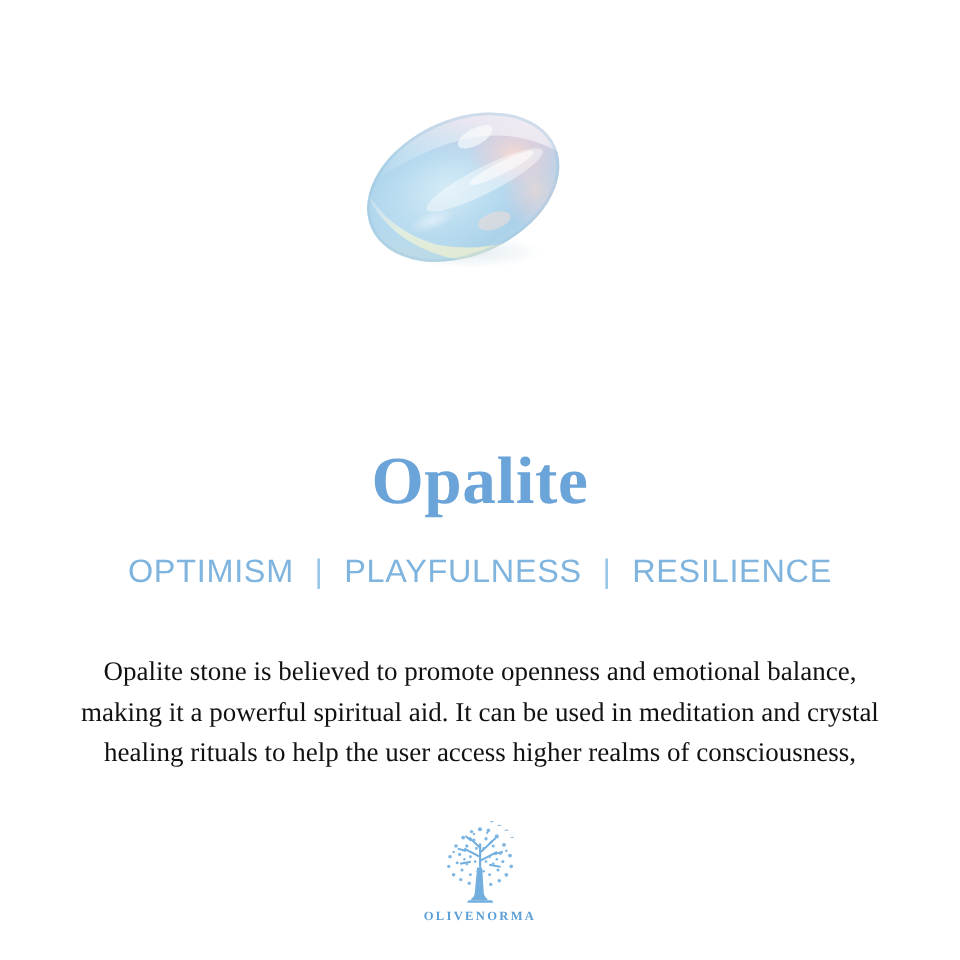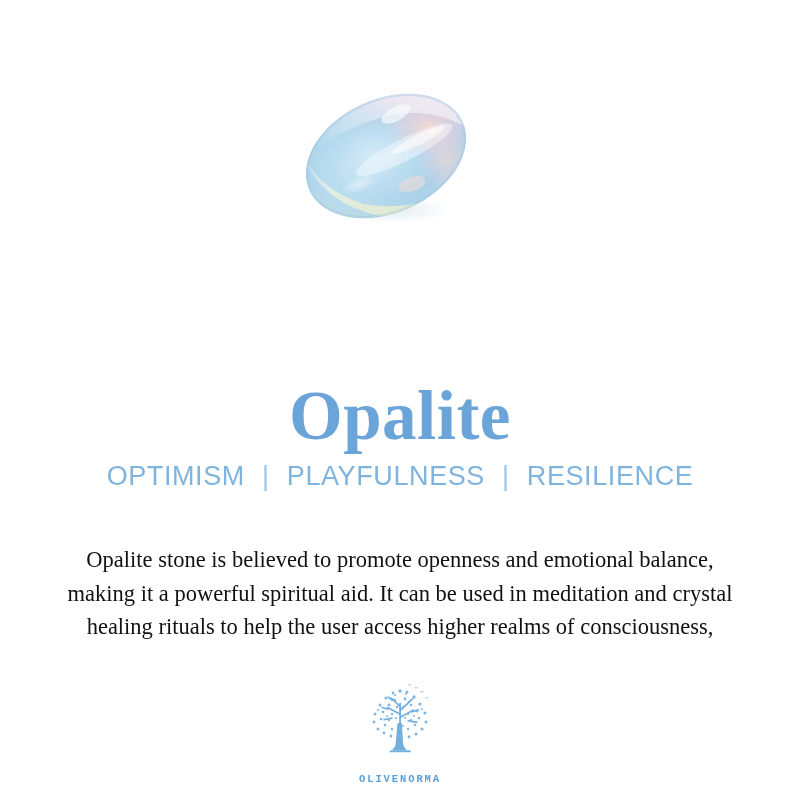--- a/index.html
+++ b/index.html
@@ -34,21 +34,21 @@
   .stone svg { display: block; width: 100%; height: 100%; overflow: visible; }
 
   
   .title {
     position: absolute;
     left: 0;
     top: 334px;
     width: 800px;
     text-align: center;
     font-family: "Liberation Serif", "DejaVu Serif", serif;
-    font-size: 69px;
+    font-size: 56px;
     font-weight: 700;
     line-height: 1.05;
     letter-spacing: 0.5px;
     color: #6ba4d8;
     white-space: nowrap;
   }
 
   
   .subtitle {
     position: absolute;
@@ -95,22 +95,22 @@
   }
   .logo-mark {
     display: block;
     margin: 0 auto;
     width: 76px;
     height: 74px;
   }
   .logo-mark svg { display: block; width: 100%; height: 100%; }
   .logo-word {
     display: block;
-    margin-top: 16px;
-    font-family: Liberation Mono, monospace;
+    margin-top: 2px;
+    font-family: Liberation Serif, serif;
     font-size: 10.5px;
     font-weight: 700;
     letter-spacing: 1.9px;
     color: #5b9fd6;
   }
 </style>
 </head>
 <body>
 
 <div class="page">

